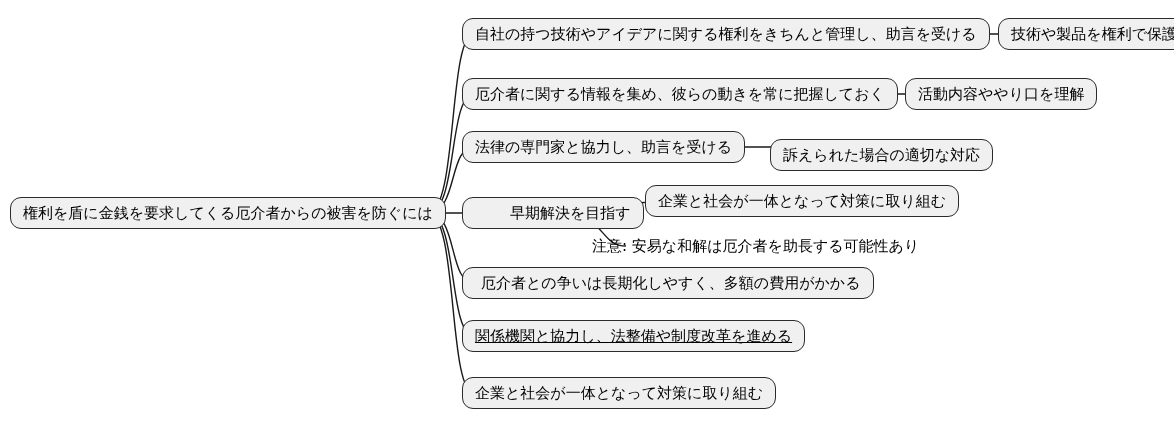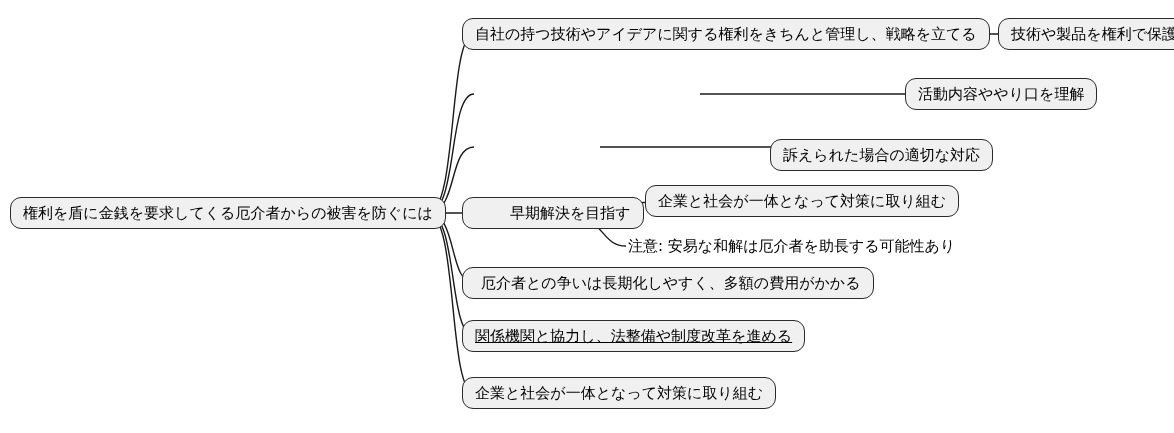--- a/index.html
+++ b/index.html
@@ -62,35 +62,37 @@
       <path d="M700,34 L1010,34"></path>
       <path d="M700,94 L930,94"></path>
       <path d="M600,147 L800,147"></path>
       <path d="M555,213 C610,213 612,201 680,201"></path>
       <path d="M555,213 C608,213 598,246 626,246"></path>
     </g>
   </svg>
 
   <div class="node" style="left:10px; top:213px;">権利を盾に金銭を要求してくる厄介者からの被害を防ぐには</div>
 
-  <div class="node" style="left:462px; top:34px;">自社の持つ技術やアイデアに関する権利をきちんと管理し、戦略を立てる</div>
+  <div class="node" style="left:462px; top:34px;">自社の持つ技術やアイデアに関する権利をきちんと管理し、助言を受ける</div>
 
   <div class="node" style="left:998px; top:34px;">技術や製品を権利で保護</div>
 
+  <div class="node" style="left:462px; top:94px;">厄介者に関する情報を集め、彼らの動きを常に把握しておく</div>
 
   <div class="node" style="left:905px; top:94px;">活動内容ややり口を理解</div>
 
+  <div class="node" style="left:462px; top:147px;">法律の専門家と協力し、助言を受ける</div>
 
   <div class="node" style="left:770px; top:155px;">訴えられた場合の適切な対応</div>
 
   <div class="node" style="left:462px; top:213px;padding-left:47px;">早期解決を目指す</div>
 
   <div class="node" style="left:645px; top:201px;">企業と社会が一体となって対策に取り組む</div>
 
-  <div class="note" style="left:628px; top:246px;text-align:center;">注意: 安易な和解は厄介者を助長する可能性あり</div>
+  <div class="note" style="left:592px; top:246px;text-align:center;">注意: 安易な和解は厄介者を助長する可能性あり</div>
 
   <div class="node" style="left:462px; top:283px;padding-left:18px;">厄介者との争いは長期化しやすく、多額の費用がかかる</div>
 
   <div class="node" style="left:462px; top:336px;text-decoration:underline;">関係機関と協力し、法整備や制度改革を進める</div>
 
   <div class="node" style="left:462px; top:393px;font-family:Liberation Serif, serif;">企業と社会が一体となって対策に取り組む</div>
 
 </div>
 
 </body></html>

